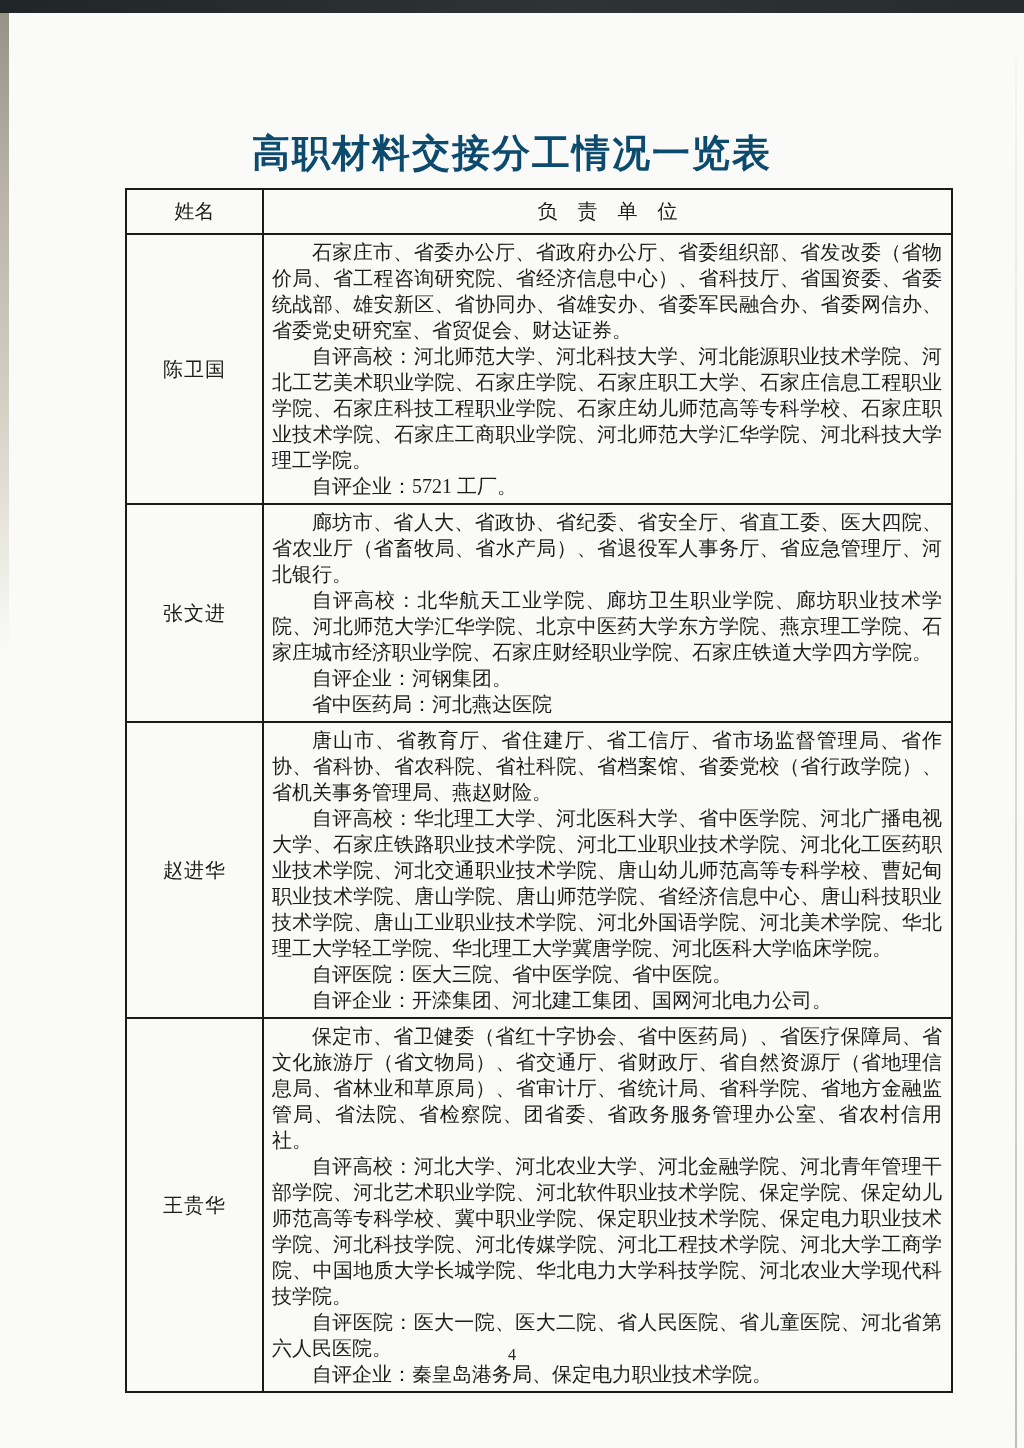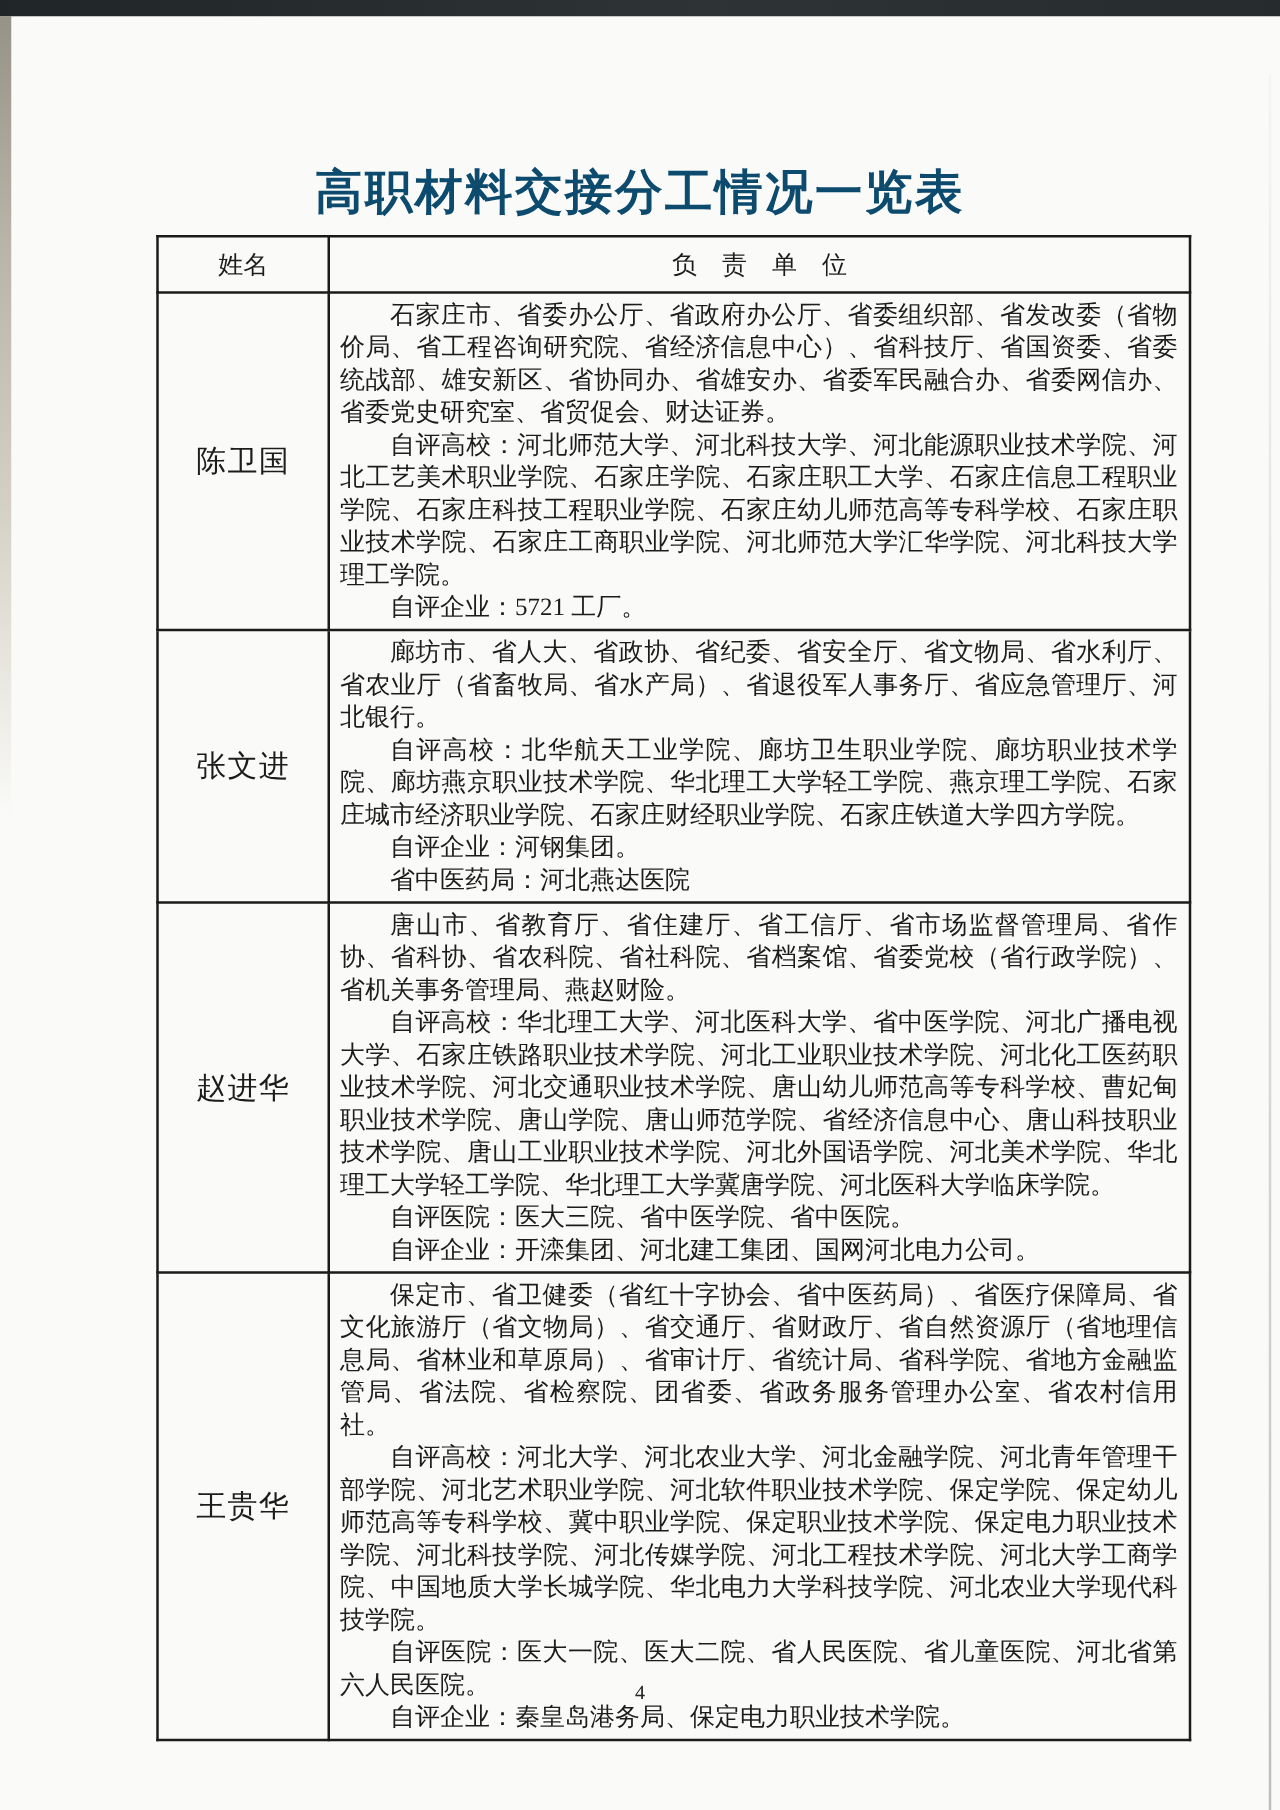--- a/index.html
+++ b/index.html
@@ -59,21 +59,21 @@
   thead th {
     height: 41px;
     font-weight: normal;
     font-size: 20px;
     text-align: center;
     vertical-align: middle;
   }
   td.name-cell {
     text-align: center;
     vertical-align: middle;
-    font-size: 24px;
+    font-size: 20px;
     letter-spacing: 1px;
   }
   td.units-cell {
     padding: 4px 9px 4px 8px;
     font-size: 20px;
     line-height: 26px;
     vertical-align: top;
   }
   td.units-cell p {
     margin: 0;
@@ -114,22 +114,22 @@
         <td class="name-cell">陈卫国</td>
         <td class="units-cell">
           <p>石家庄市、省委办公厅、省政府办公厅、省委组织部、省发改委（省物价局、省工程咨询研究院、省经济信息中心）、省科技厅、省国资委、省委统战部、雄安新区、省协同办、省雄安办、省委军民融合办、省委网信办、省委党史研究室、省贸促会、财达证券。</p>
           <p>自评高校：河北师范大学、河北科技大学、河北能源职业技术学院、河北工艺美术职业学院、石家庄学院、石家庄职工大学、石家庄信息工程职业学院、石家庄科技工程职业学院、石家庄幼儿师范高等专科学校、石家庄职业技术学院、石家庄工商职业学院、河北师范大学汇华学院、河北科技大学理工学院。</p>
           <p>自评企业：5721 工厂。</p>
         </td>
       </tr>
       <tr>
         <td class="name-cell">张文进</td>
         <td class="units-cell">
-          <p>廊坊市、省人大、省政协、省纪委、省安全厅、省文物局、省水利厅、省农业厅（省畜牧局、省水产局）、省退役军人事务厅、省应急管理厅、河北银行。</p>
-          <p>自评高校：北华航天工业学院、廊坊卫生职业学院、廊坊职业技术学院、廊坊燕京职业技术学院、华北理工大学轻工学院、燕京理工学院、石家庄城市经济职业学院、石家庄财经职业学院、石家庄铁道大学四方学院。</p>
+          <p>廊坊市、省人大、省政协、省纪委、省安全厅、省直工委、医大四院、省农业厅（省畜牧局、省水产局）、省退役军人事务厅、省应急管理厅、河北银行。</p>
+          <p>自评高校：北华航天工业学院、廊坊卫生职业学院、廊坊职业技术学院、河北师范大学汇华学院、北京中医药大学东方学院、燕京理工学院、石家庄城市经济职业学院、石家庄财经职业学院、石家庄铁道大学四方学院。</p>
           <p>自评企业：河钢集团。</p>
           <p>省中医药局：河北燕达医院</p>
         </td>
       </tr>
       <tr>
         <td class="name-cell">赵进华</td>
         <td class="units-cell">
           <p>唐山市、省教育厅、省住建厅、省工信厅、省市场监督管理局、省作协、省科协、省农科院、省社科院、省档案馆、省委党校（省行政学院）、省机关事务管理局、燕赵财险。</p>
           <p>自评高校：华北理工大学、河北医科大学、省中医学院、河北广播电视大学、石家庄铁路职业技术学院、河北工业职业技术学院、河北化工医药职业技术学院、河北交通职业技术学院、唐山幼儿师范高等专科学校、曹妃甸职业技术学院、唐山学院、唐山师范学院、省经济信息中心、唐山科技职业技术学院、唐山工业职业技术学院、河北外国语学院、河北美术学院、华北理工大学轻工学院、华北理工大学冀唐学院、河北医科大学临床学院。</p>
           <p>自评医院：医大三院、省中医学院、省中医院。</p>

